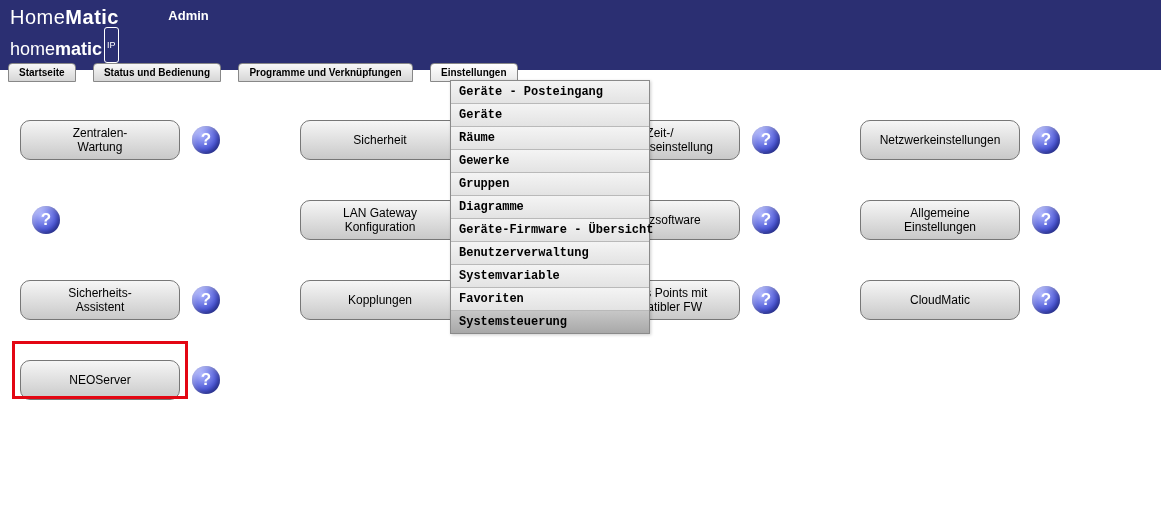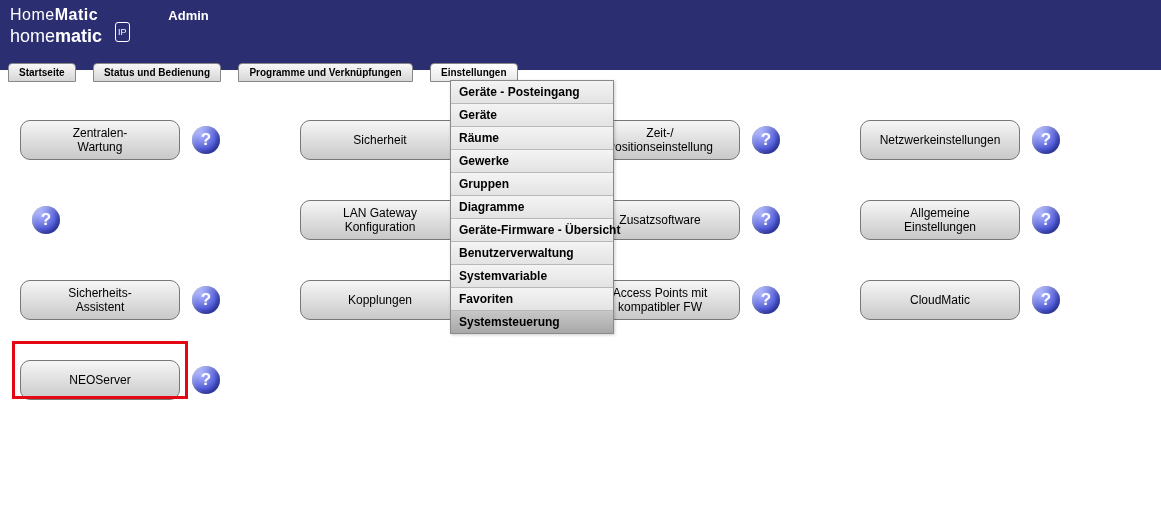--- a/index.html
+++ b/index.html
@@ -17,40 +17,40 @@
     height: 70px;
     position: relative;
   }
   .logo-stack {
     display: inline-block;
     vertical-align: top;
     width: 145px;
   }
   .logo-main {
     font-family: Arial, sans-serif;
-    font-size: 16px;
+    font-size: 20px;
     font-weight: normal;
     letter-spacing: 0.5px;
   }
   .logo-main .bold { font-weight: bold; }
   .logo-sub {
     font-family: Arial, sans-serif;
     font-size: 18px;
     font-weight: normal;
     margin-top: -2px;
   }
   .logo-sub .bold { font-weight: bold; }
   .ip-badge {
     display:inline-block;
     border:1px solid #fff;
     border-radius:3px;
     font-size:9px;
-    padding:4px 2px;
+    padding:12px 2px;
     vertical-align: super;
-    margin-left:13px;
+    margin-left:2px;
   }
   .crumb-block {
     display: inline-block;
     vertical-align: top;
     margin-left: 10px;
     margin-top: 2px;
   }
   .admin-label { font-weight: bold; font-size: 13px; margin-bottom: 2px; }
   .breadcrumb { font-weight: bold; font-size: 13px; }
 
@@ -128,25 +128,26 @@
     height: 58px;
     left: -8px;
     top: -9px;
     pointer-events: none;
   }
 
   .dropdown {
     position: absolute;
     left: 450px;
     top: 10px;
-    width: 164px;
+    width: 200px;
     border: 1px solid #8a8a8a;
     background: #ef4444;
     z-index: 10;
     box-shadow: 1px 1px 3px rgba(0,0,0,0.2);
+    font-family: Liberation Mono, monospace;
   }
   .dropdown-item {
     padding: 4px 8px;
     font-weight: bold;
     font-size: 12px;
     border-bottom: 1px solid #b9b9b9;
     background: linear-gradient(#f4f4f4,#e3e3e3);
     cursor: pointer;
     white-space: nowrap;
   }

